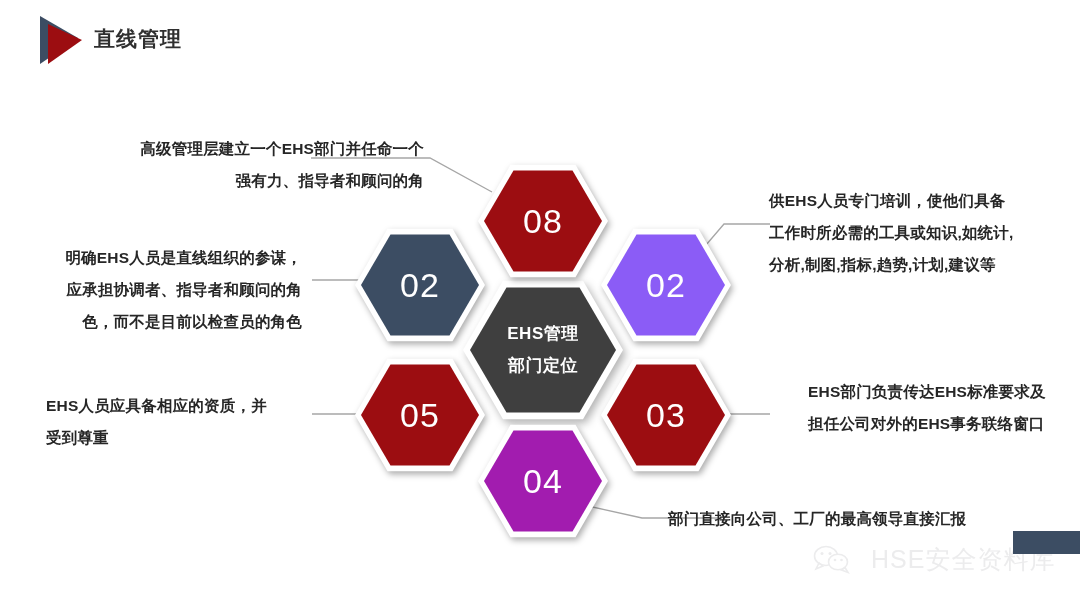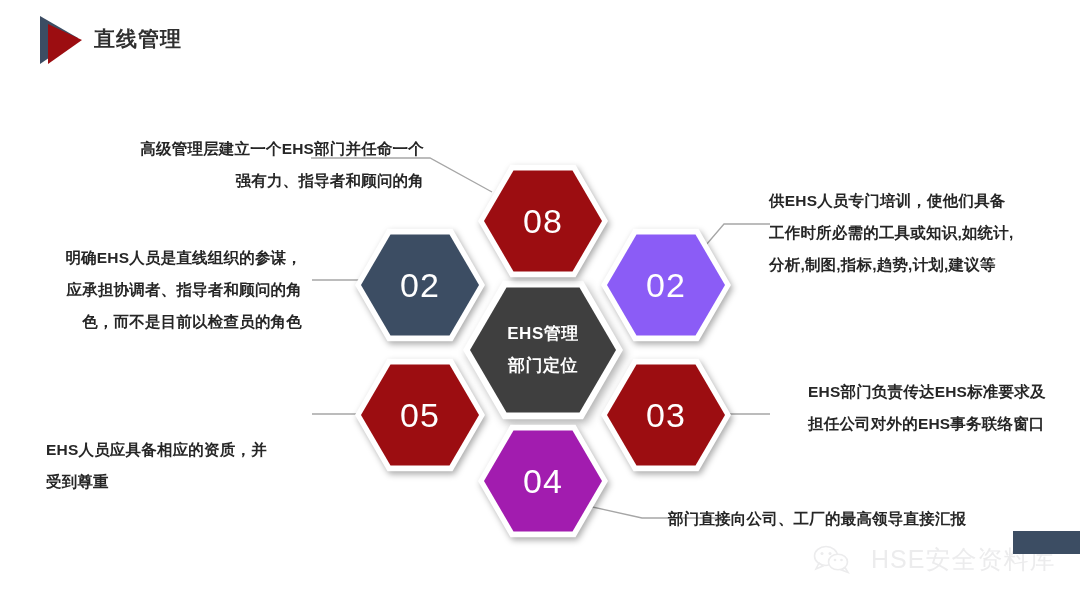--- a/index.html
+++ b/index.html
@@ -230,21 +230,21 @@
   <div>高级管理层建立一个EHS部门并任命一个</div>
   <div>强有力、指导者和顾问的角</div>
 </div>
 
 <div class="caption right-align" style="left:10px; top:242px; width:292px;">
   <div>明确EHS人员是直线组织的参谋，</div>
   <div>应承担协调者、指导者和顾问的角</div>
   <div>色，而不是目前以检查员的角色</div>
 </div>
 
-<div class="caption left-align" style="left:46px; top:390px; width:268px;margin-top:44px;">
+<div class="caption left-align" style="left:46px; top:390px; width:268px;">
   <div>EHS人员应具备相应的资质，并</div>
   <div>受到尊重</div>
 </div>
 
 <div class="caption left-align" style="left:769px; top:185px; width:306px;">
   <div>供EHS人员专门培训，使他们具备</div>
   <div>工作时所必需的工具或知识,如统计,</div>
   <div>分析,制图,指标,趋势,计划,建议等</div>
 </div>
 

